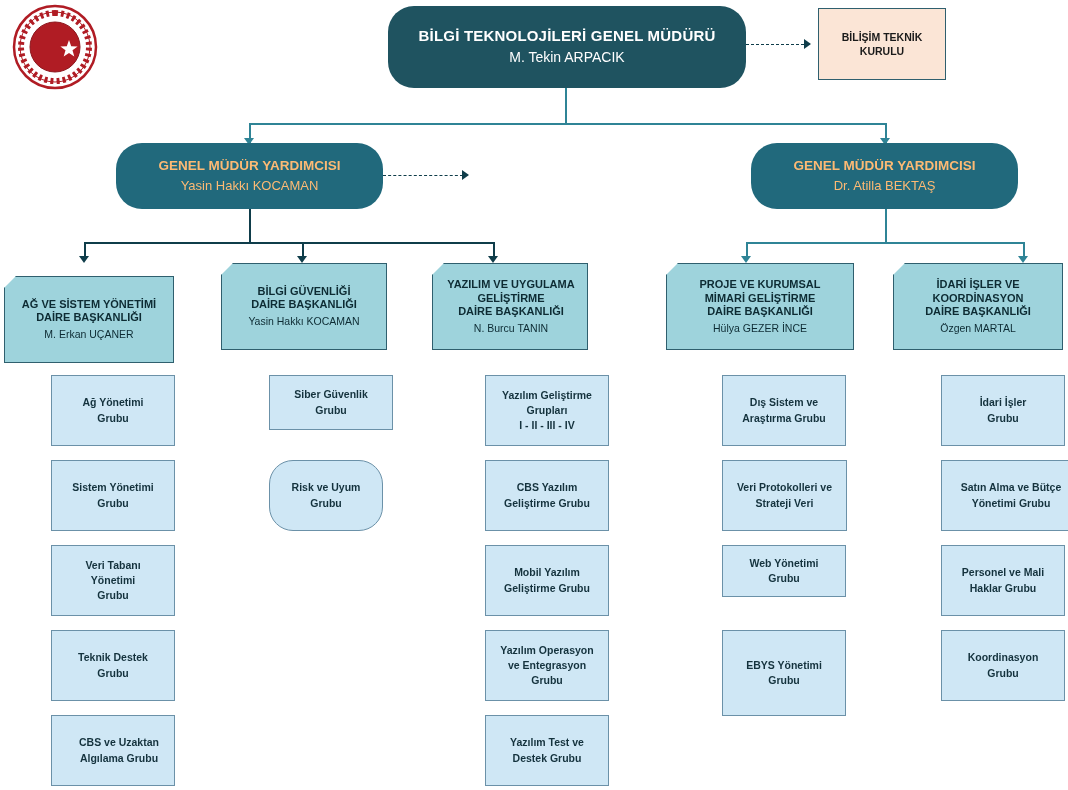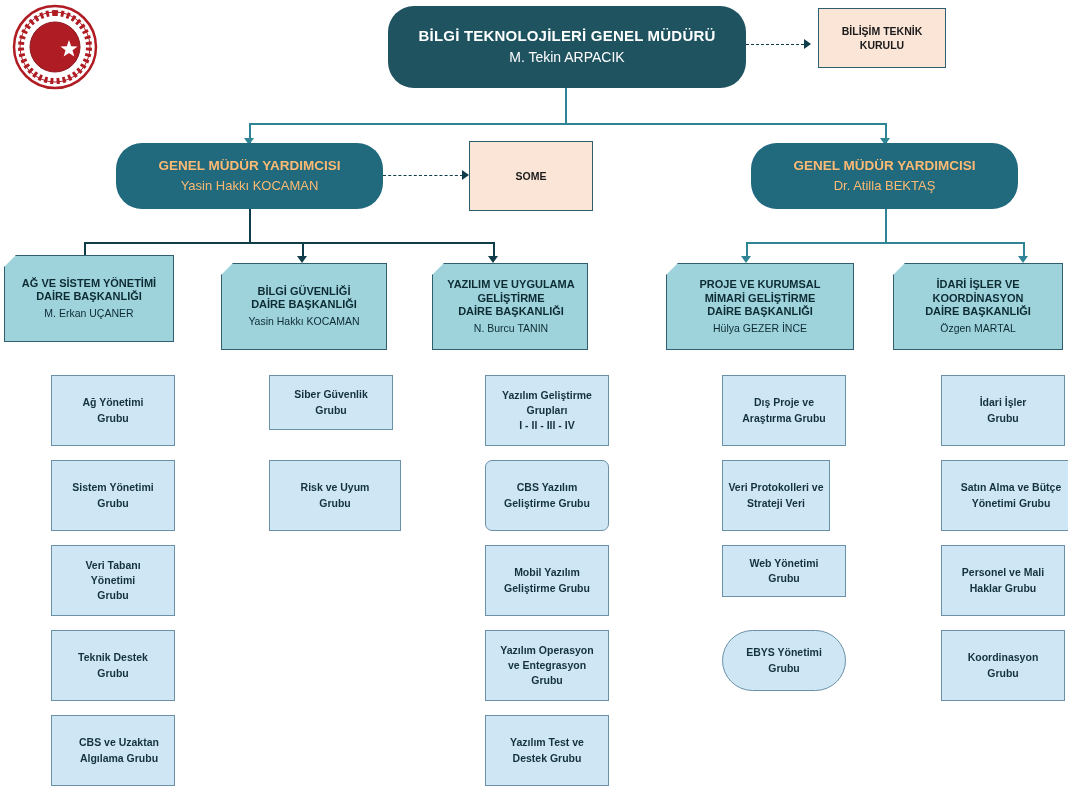--- a/index.html
+++ b/index.html
@@ -169,40 +169,37 @@
   <div class="line line-v line-teal" style="left:746px; top:242px; height:18px;"></div>
   <div class="line line-v line-teal" style="left:1023px; top:242px; height:18px;"></div>
   <div class="arrow-down" style="left:741px; top:256px; border-top-color:#2f8496;"></div>
   <div class="arrow-down" style="left:1018px; top:256px; border-top-color:#2f8496;"></div>
 
   <div class="node node-top" style="left:388px; top:6px; width:358px; height:82px;">
     <span class="title-line">BİLGİ TEKNOLOJİLERİ GENEL MÜDÜRÜ</span>
     <span class="name-line">M. Tekin ARPACIK</span>
   </div>
 
-  <div class="node node-side" style="left:818px; top:8px; width:128px; height:60px;">
+  <div class="node node-side" style="left:818px; top:8px; width:128px; height:72px;">
     <span>BİLİŞİM TEKNİK</span>
     <span>KURULU</span>
   </div>
 
   <div class="node node-deputy" style="left:116px; top:143px; width:267px; height:66px;">
     <span class="title-line">GENEL MÜDÜR YARDIMCISI</span>
     <span class="name-line">Yasin Hakkı KOCAMAN</span>
   </div>
 
-  <div class="node node-side" style="left:469px; top:141px; width:124px; height:70px;">
-    <span>SOME</span>
-  </div>
 
   <div class="node node-deputy" style="left:751px; top:143px; width:267px; height:66px;">
     <span class="title-line">GENEL MÜDÜR YARDIMCISI</span>
     <span class="name-line">Dr. Atilla BEKTAŞ</span>
   </div>
 
-  <div class="node node-dept" style="left:4px; top:255px; width:170px; height:87px;">
+  <div class="node node-dept" style="left:4px; top:276px; width:170px; height:87px;">
     <span class="title-line">AĞ VE SİSTEM YÖNETİMİ</span>
     <span class="title-line">DAİRE BAŞKANLIĞI</span>
     <span class="name-line">M. Erkan UÇANER</span>
   </div>
   <div class="node node-group" style="left:51px; top:375px; width:124px; height:71px;">
     <span>Ağ Yönetimi</span>
     <span>Grubu</span>
   </div>
   <div class="node node-group" style="left:51px; top:460px; width:124px; height:71px;">
     <span>Sistem Yönetimi</span>
@@ -224,37 +221,37 @@
 
   <div class="node node-dept" style="left:221px; top:263px; width:166px; height:87px;">
     <span class="title-line">BİLGİ GÜVENLİĞİ</span>
     <span class="title-line">DAİRE BAŞKANLIĞI</span>
     <span class="name-line">Yasin Hakkı KOCAMAN</span>
   </div>
   <div class="node node-group" style="left:269px; top:375px; width:124px; height:55px;">
     <span>Siber Güvenlik</span>
     <span>Grubu</span>
   </div>
-  <div class="node node-group" style="left:269px; top:460px; width:132px; height:71px;">
+  <div class="node node-group" style="left:269px; top:460px; width:114px; height:71px;border-radius:24px;">
     <span>Risk ve Uyum</span>
     <span>Grubu</span>
   </div>
 
   <div class="node node-dept" style="left:432px; top:263px; width:156px; height:87px;padding-left:8px;">
     <span class="title-line">YAZILIM VE UYGULAMA</span>
     <span class="title-line">GELİŞTİRME</span>
     <span class="title-line">DAİRE BAŞKANLIĞI</span>
     <span class="name-line">N. Burcu TANIN</span>
   </div>
   <div class="node node-group" style="left:485px; top:375px; width:124px; height:71px;">
     <span>Yazılım Geliştirme</span>
     <span>Grupları</span>
     <span>I - II - III - IV</span>
   </div>
-  <div class="node node-group" style="left:485px; top:460px; width:124px; height:71px;border-radius:7px;">
+  <div class="node node-group" style="left:485px; top:460px; width:124px; height:71px;">
     <span>CBS Yazılım</span>
     <span>Geliştirme Grubu</span>
   </div>
   <div class="node node-group" style="left:485px; top:545px; width:124px; height:71px;">
     <span>Mobil Yazılım</span>
     <span>Geliştirme Grubu</span>
   </div>
   <div class="node node-group" style="left:485px; top:630px; width:124px; height:71px;">
     <span>Yazılım Operasyon</span>
     <span>ve Entegrasyon</span>
@@ -265,32 +262,32 @@
     <span>Destek Grubu</span>
   </div>
 
   <div class="node node-dept" style="left:666px; top:263px; width:188px; height:87px;">
     <span class="title-line">PROJE VE KURUMSAL</span>
     <span class="title-line">MİMARİ GELİŞTİRME</span>
     <span class="title-line">DAİRE BAŞKANLIĞI</span>
     <span class="name-line">Hülya GEZER İNCE</span>
   </div>
   <div class="node node-group" style="left:722px; top:375px; width:124px; height:71px;">
-    <span>Dış Proje ve</span>
+    <span>Dış Sistem ve</span>
     <span>Araştırma Grubu</span>
   </div>
-  <div class="node node-group" style="left:722px; top:460px; width:108px; height:71px;">
+  <div class="node node-group" style="left:722px; top:460px; width:125px; height:71px;">
     <span>Veri Protokolleri ve</span>
     <span>Strateji Veri</span>
   </div>
   <div class="node node-group" style="left:722px; top:545px; width:124px; height:52px;">
     <span>Web Yönetimi</span>
     <span>Grubu</span>
   </div>
-  <div class="node node-group" style="left:722px; top:630px; width:124px; height:61px;border-radius:31px;">
+  <div class="node node-group" style="left:722px; top:630px; width:124px; height:86px;">
     <span>EBYS Yönetimi</span>
     <span>Grubu</span>
   </div>
 
   <div class="node node-dept" style="left:893px; top:263px; width:170px; height:87px;">
     <span class="title-line">İDARİ İŞLER VE</span>
     <span class="title-line">KOORDİNASYON</span>
     <span class="title-line">DAİRE BAŞKANLIĞI</span>
     <span class="name-line">Özgen MARTAL</span>
   </div>

